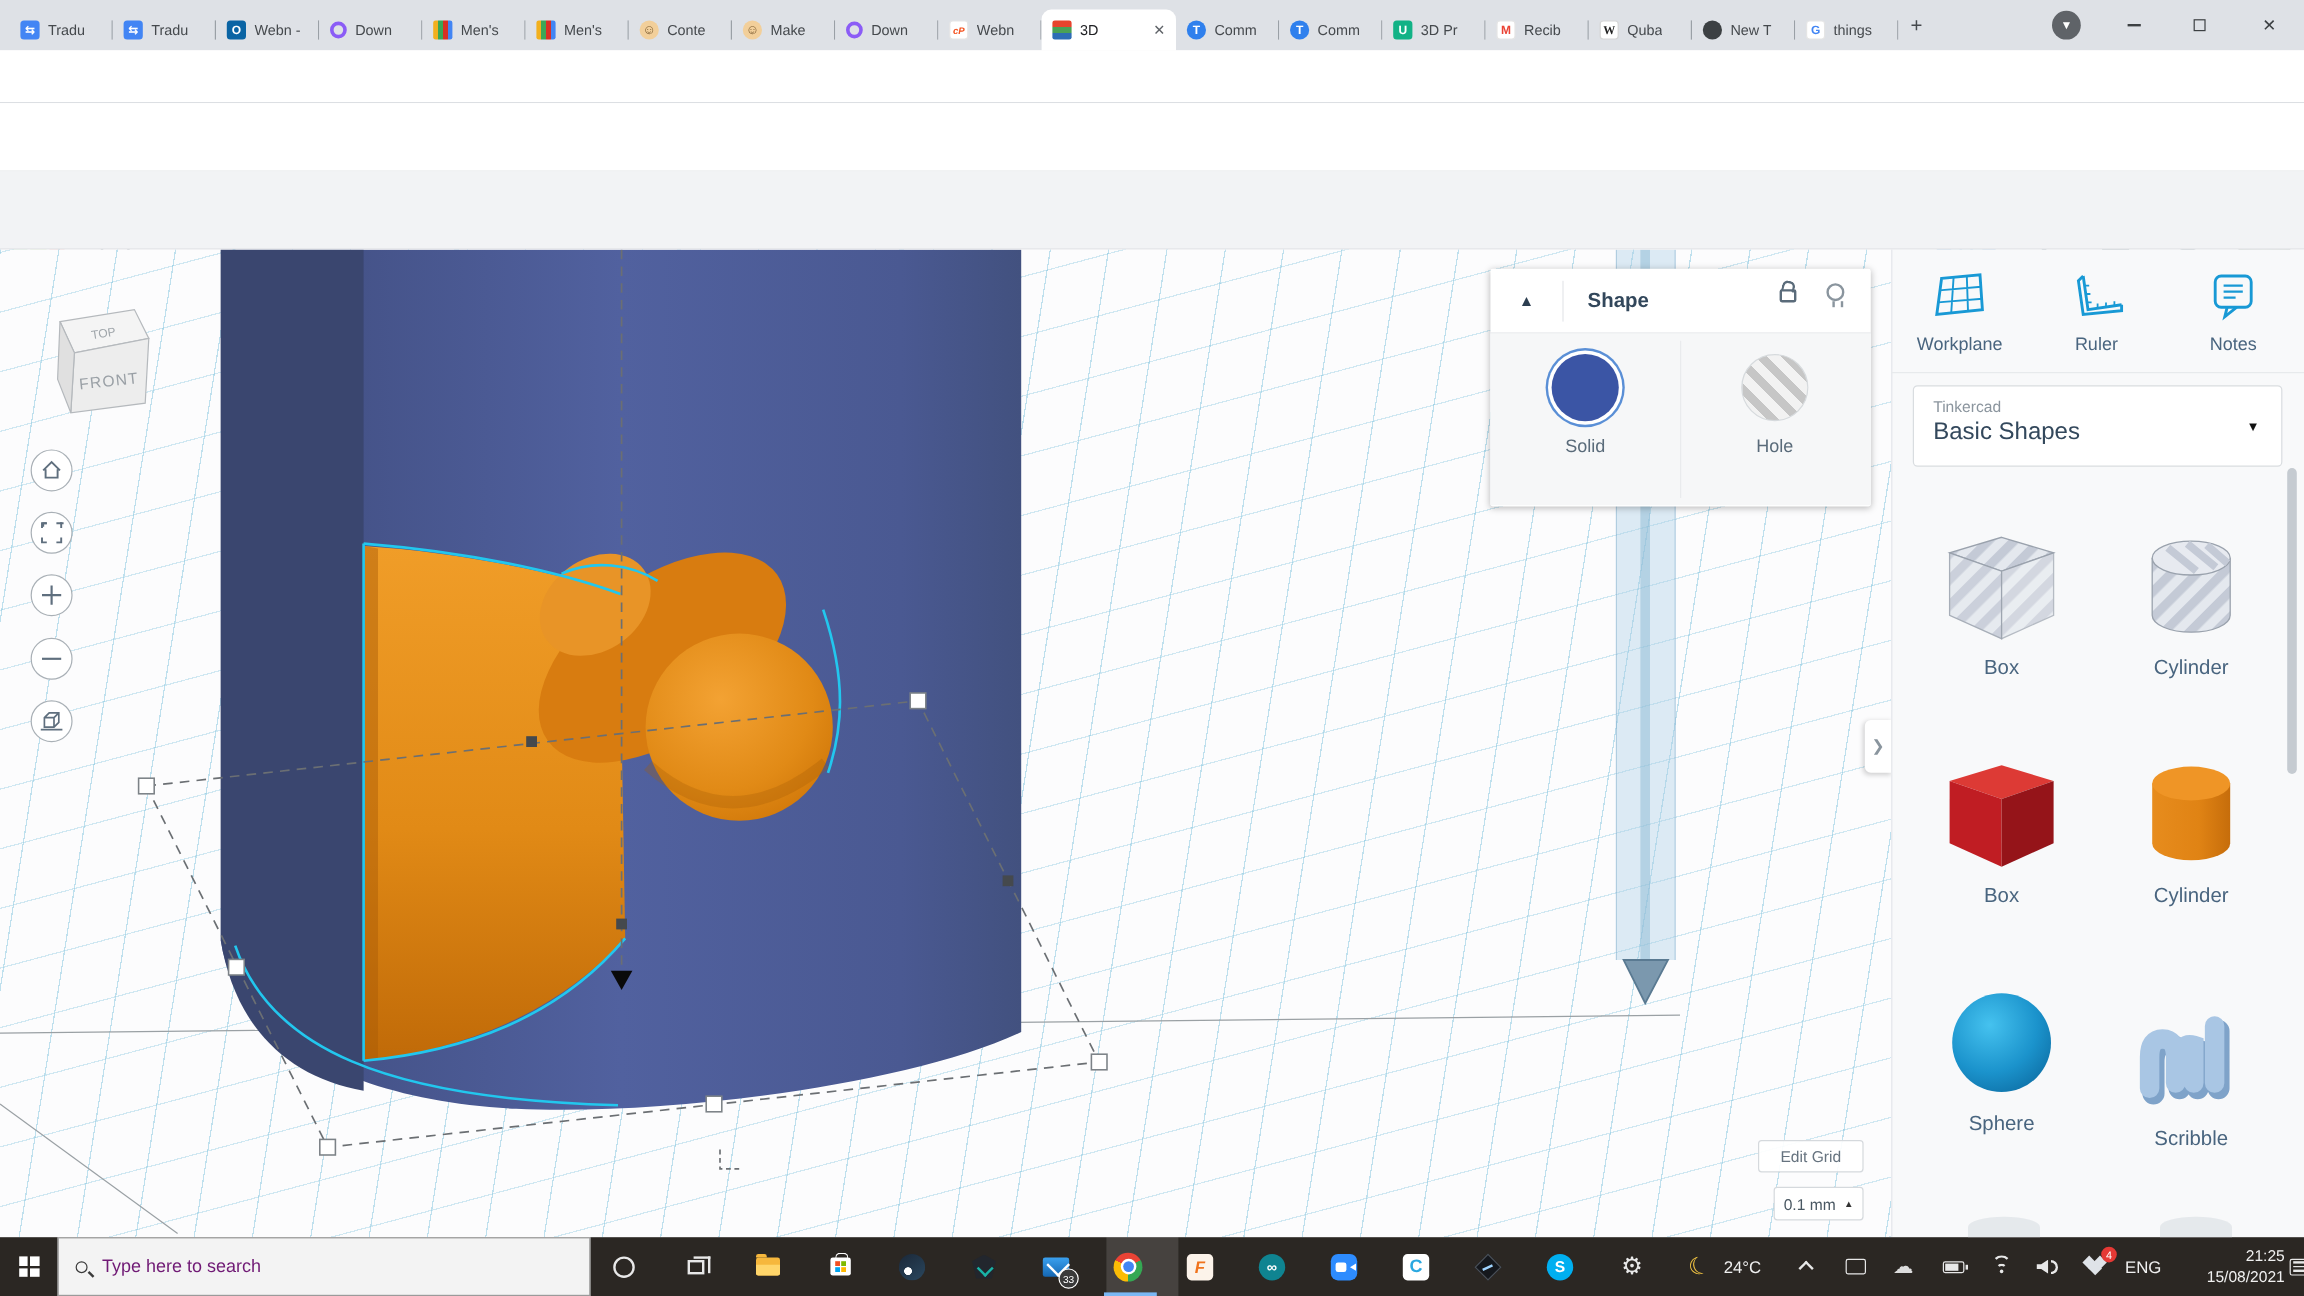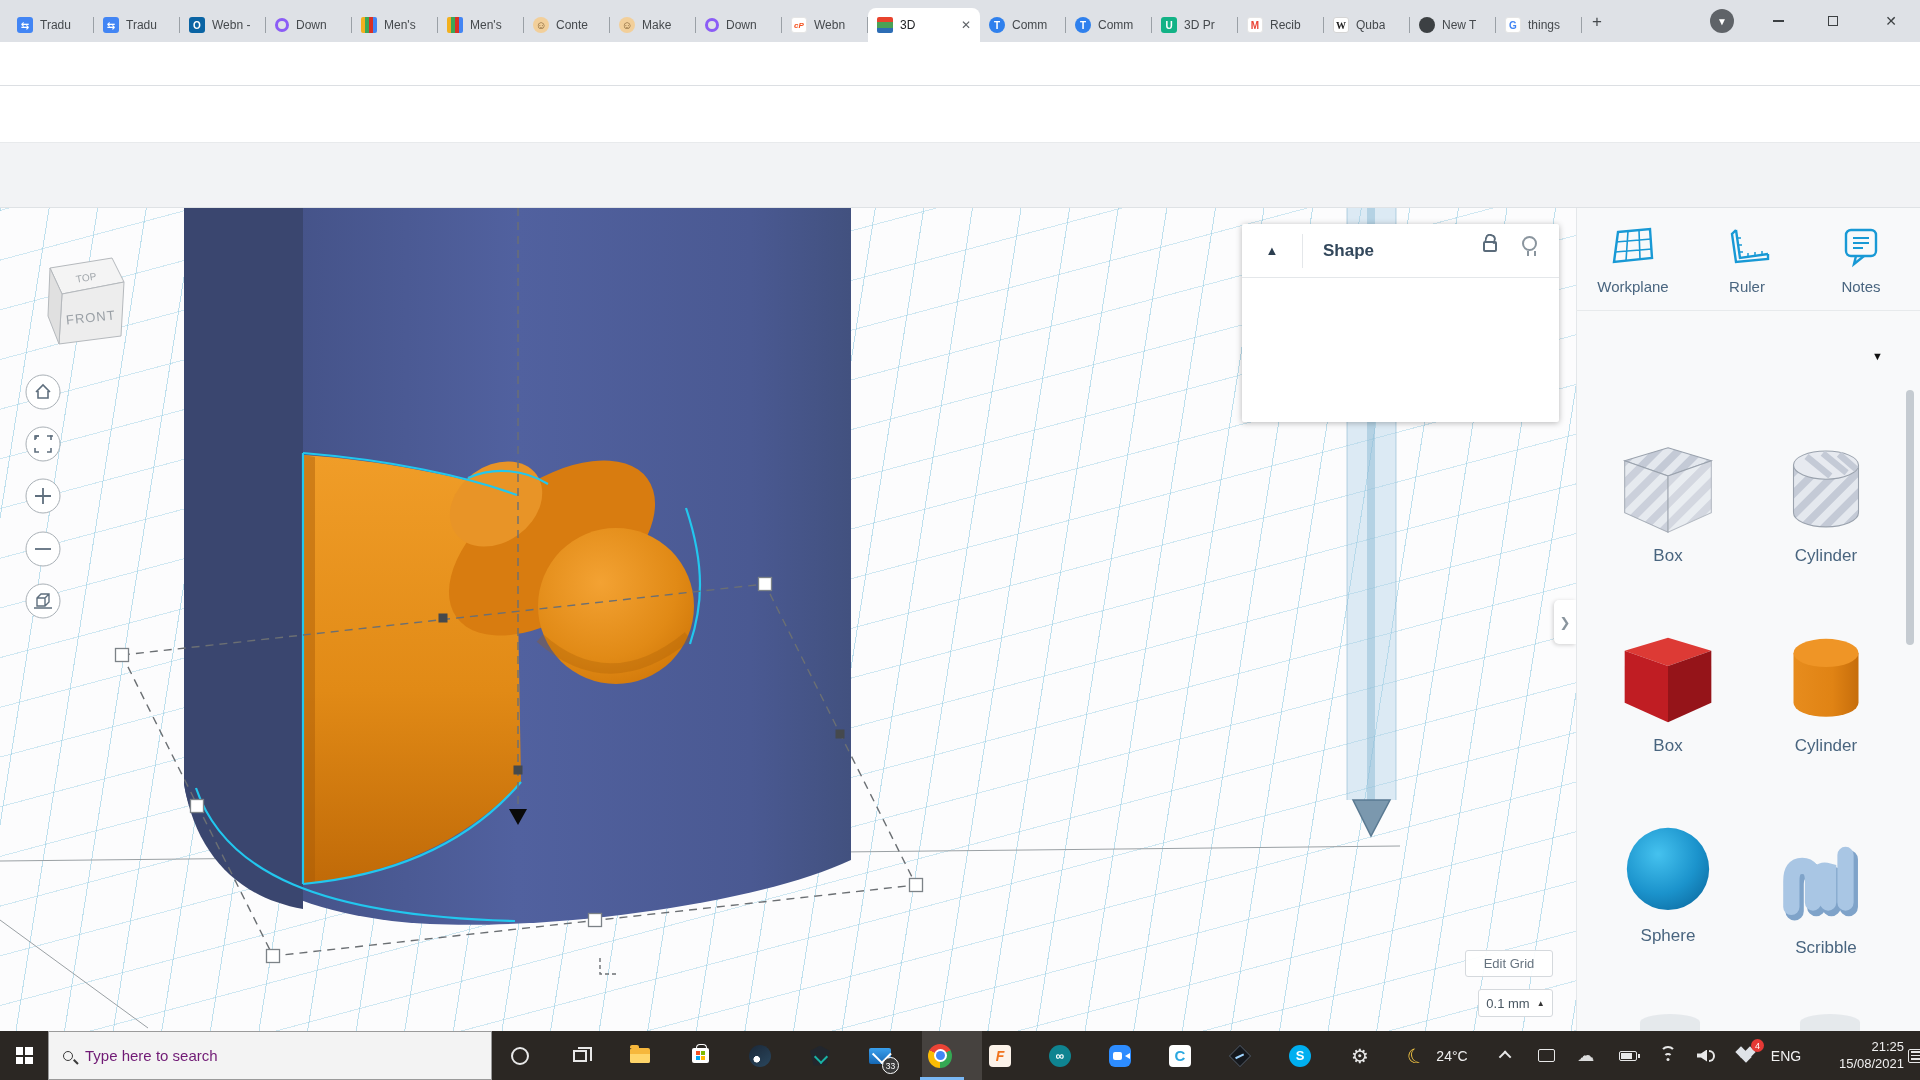--- a/index.html
+++ b/index.html
@@ -604,20 +604,31 @@
   <div id="expander" class="abs">❯</div>
 
   <div id="shapepanel" class="abs">
     <div id="sp-head">
       <div id="sp-collapse">▲</div>
       <div class="vdiv"></div>
       <div id="sp-title">Shape</div>
       <div id="sp-lock"></div>
       <div id="sp-bulb"></div>
     </div>
+    <div id="sp-body">
+      <div class="vdiv2"></div>
+      <div class="matcell">
+        <div id="solid-circ"></div>
+        <div class="matlbl">Solid</div>
+      </div>
+      <div class="matcell">
+        <div id="hole-circ"></div>
+        <div class="matlbl">Hole</div>
+      </div>
+    </div>
   </div>
 
   <div id="rightpanel" class="abs"></div>
   <div class="abs ptool" style="left:1576px">
     <svg width="46" height="42" viewBox="0 0 46 42">
       <g stroke="#1899d5" stroke-width="2.4" fill="none">
         <polygon points="8,6 40,3 42,32 4,36"></polygon>
         <path d="M18,5 L16,35 M29,4 L30,33 M6,16 L41,13 M5,26 L42,23" stroke-width="1.6"></path>
       </g>
       </svg>
@@ -637,20 +648,24 @@
     <svg width="46" height="42" viewBox="0 0 46 42">
       <g stroke="#1899d5" stroke-width="2.4" fill="none">
         <rect x="8" y="4" width="30" height="26" rx="5"></rect>
         <path d="M18,30 L16,38 L26,30"></path>
         <path d="M15,12 h16 M15,17 h16 M15,22 h10" stroke-width="1.8"></path>
       </g>
       </svg>
     <div class="plbl">Notes</div>
   </div>
   <div id="pdivider" class="abs"></div>
+  <div id="libbox" class="abs">
+    <div id="libbrand">Tinkercad</div>
+    <div id="libname">Basic Shapes</div>
+  </div>
   <div id="libcaret" class="abs">▼</div>
   <div id="gallery">
       <div class="shapecell" style="left: 1608px; top: 442px;"><svg width="104" height="96" viewBox="0 0 96 86">
           <defs>
             <pattern id="h1" width="14" height="14" patternTransform="rotate(45)" patternUnits="userSpaceOnUse">
               <rect width="14" height="14" fill="#e4e8ee"></rect>
               <rect width="7" height="14" fill="#c4cad6"></rect>
             </pattern>
           </defs>
           <polygon points="48,4 88,16 48,30 8,16" fill="url(#h1)" stroke="#9aa2ad"></polygon>

